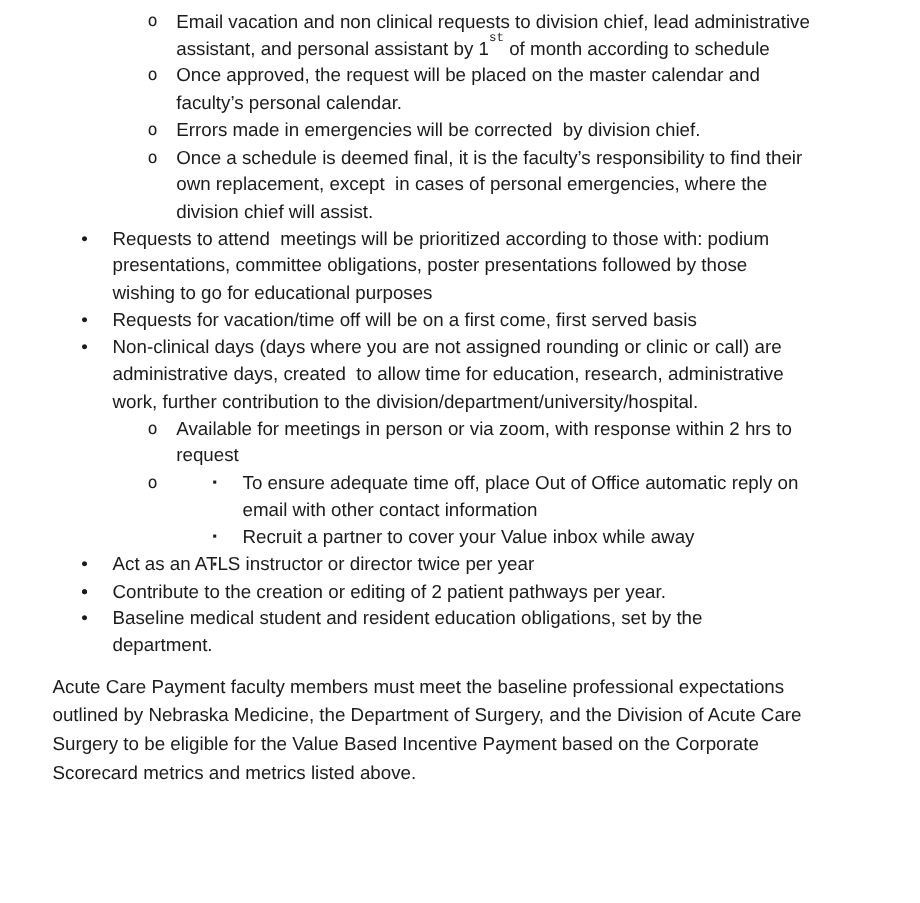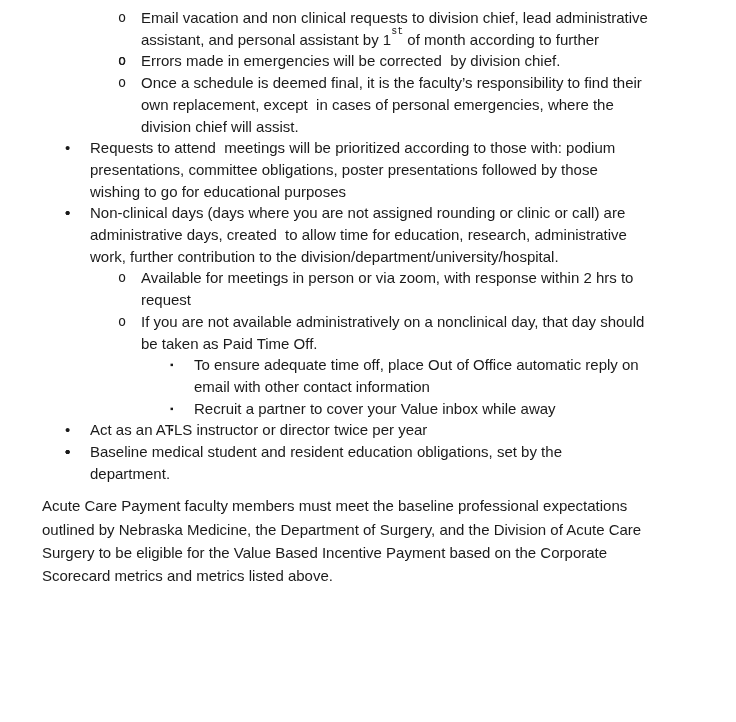--- a/index.html
+++ b/index.html
@@ -60,25 +60,27 @@
   }
 </style>
 </head>
 <body>
 
 <div class="doc">
   <div class="list" id="list">
   <div class="li l2">
     <span class="marker">o</span>
     <span class="li-text">Email vacation and non clinical requests to division chief, lead administrative
-assistant, and personal assistant by 1<sup class="ordinal">st</sup><span> of month according to further</span></span>
+assistant, and personal assistant by 1<sup class="ordinal">st</sup><span> of month according to schedule</span></span>
   </div>
 
   <div class="li l2">
     <span class="marker">o</span>
+    <span class="li-text">Once approved, the request will be placed on the master calendar and
+faculty’s personal calendar.</span>
   </div>
 
   <div class="li l2">
     <span class="marker">o</span>
     <span class="li-text">Errors made in emergencies will be corrected  by division chief.</span>
   </div>
 
   <div class="li l2">
     <span class="marker">o</span>
     <span class="li-text">Once a schedule is deemed final, it is the faculty’s responsibility to find their
@@ -88,39 +90,38 @@
 
   <div class="li l1">
     <span class="marker">•</span>
     <span class="li-text">Requests to attend  meetings will be prioritized according to those with: podium
 presentations, committee obligations, poster presentations followed by those
 wishing to go for educational purposes</span>
   </div>
 
   <div class="li l1">
     <span class="marker">•</span>
+    <span class="li-text">Requests for vacation/time off will be on a first come, first served basis</span>
   </div>
 
   <div class="li l1">
     <span class="marker">•</span>
     <span class="li-text">Non-clinical days (days where you are not assigned rounding or clinic or call) are
 administrative days, created  to allow time for education, research, administrative
 work, further contribution to the division/department/university/hospital.</span>
   </div>
 
   <div class="li l2">
     <span class="marker">o</span>
     <span class="li-text">Available for meetings in person or via zoom, with response within 2 hrs to
 request</span>
   </div>
 
   <div class="li l2">
     <span class="marker">o</span>
-    <span class="li-text">If you are not available administratively on a nonclinical day, that day should
-be taken as Paid Time Off.</span>
   </div>
 
   <div class="li l3">
     <span class="marker">▪</span>
     <span class="li-text">To ensure adequate time off, place Out of Office automatic reply on
 email with other contact information</span>
   </div>
 
   <div class="li l3">
     <span class="marker">▪</span>
@@ -135,20 +136,21 @@
     <span class="marker">•</span>
     <span class="li-text">Act as an ATLS instructor or director twice per year</span>
   </div>
 
   <div class="li l1">
     <span class="marker">•</span>
   </div>
 
   <div class="li l1">
     <span class="marker">•</span>
+    <span class="li-text">Contribute to the creation or editing of 2 patient pathways per year.</span>
   </div>
 
   <div class="li l1">
     <span class="marker">•</span>
     <span class="li-text">Baseline medical student and resident education obligations, set by the
 department.</span>
   </div>
 </div>
   <p class="closing" id="closing">Acute Care Payment faculty members must meet the baseline professional expectations
 outlined by Nebraska Medicine, the Department of Surgery, and the Division of Acute Care

